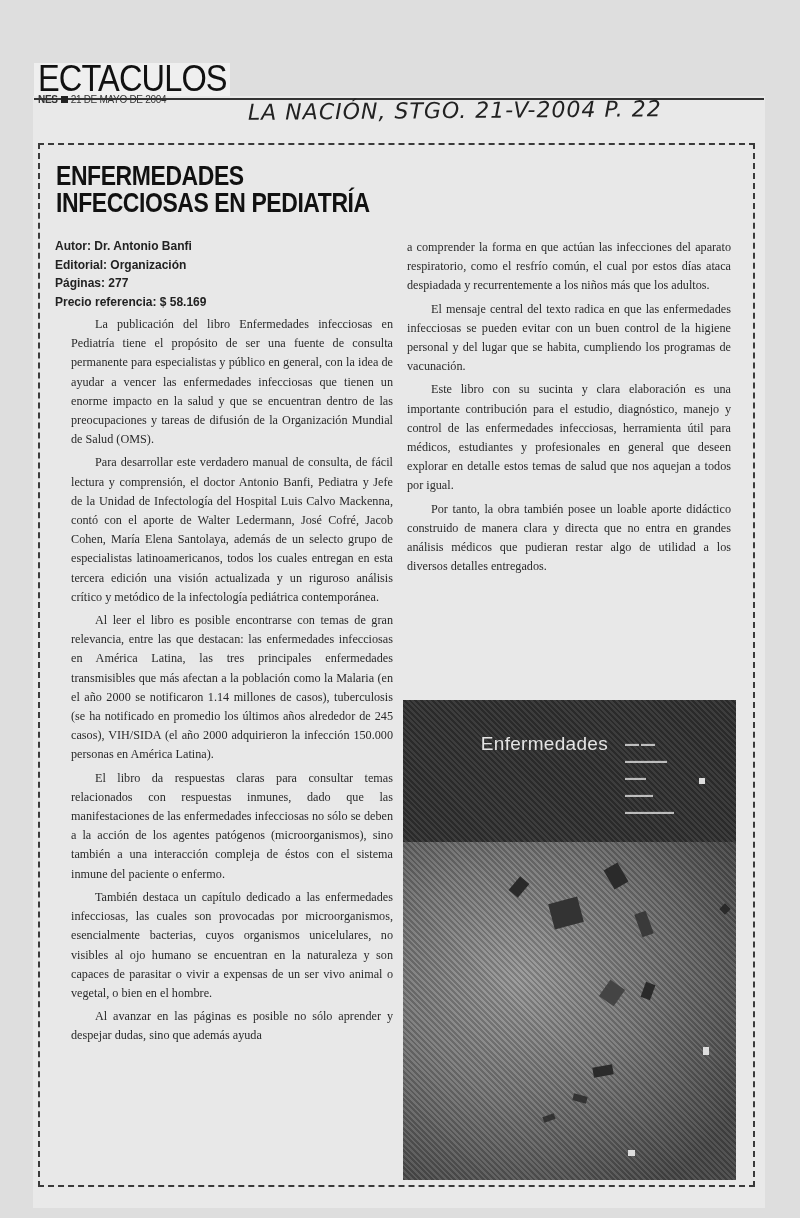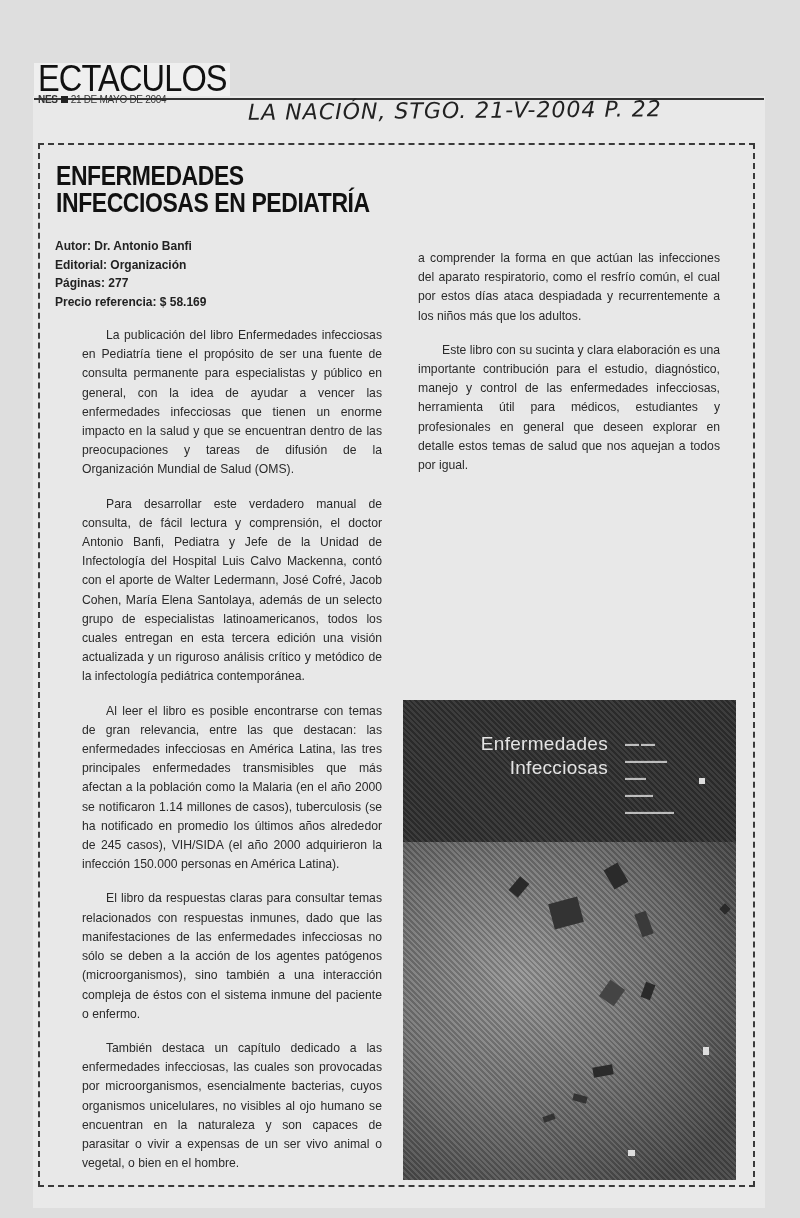--- a/index.html
+++ b/index.html
@@ -51,21 +51,21 @@
     letter-spacing: -0.5px;
   }
   .meta {
     position: absolute; left: 55px; top: 237px; font-weight: bold;
     font-size: 12px; line-height: 18.5px; color: #222;
   }
   .col {
     position: absolute; font-size: 12.2px; line-height: 19.2px; color: #2a2a2a;
     text-align: justify; hyphens: auto;
   }
-  .col p { margin: 15px; text-indent: 24px; }
+  .col p { margin: 4px; text-indent: 24px; font-family: Liberation Serif, serif; }
   .col-left { left: 67px; top: 311px; width: 330px; }
   .col-right { left: 403px; top: 234px; width: 332px; }
   .col-right p.cont { text-indent: 0; }
   .cover {
     position: absolute; left: 403px; top: 700px; width: 333px; height: 480px;
     background: #3a3a3a; overflow: hidden;
   }
   .cover-top {
     position: absolute; left: 0; top: 0; width: 100%; height: 142px;
     background: repeating-linear-gradient(45deg, #2a2a2a 0 2px, #3d3d3d 2px 4px);
@@ -116,33 +116,35 @@
   <div>Páginas: 277</div>
   <div>Precio referencia: $ 58.169</div>
 </div>
 
 <div class="col col-left">
   <p>La publicación del libro Enfermedades infecciosas en Pediatría tiene el propósito de ser una fuente de consulta permanente para especialistas y público en general, con la idea de ayudar a vencer las enfermedades infecciosas que tienen un enorme impacto en la salud y que se encuentran dentro de las preocupaciones y tareas de difusión de la Organización Mundial de Salud (OMS).</p>
   <p>Para desarrollar este verdadero manual de consulta, de fácil lectura y comprensión, el doctor Antonio Banfi, Pediatra y Jefe de la Unidad de Infectología del Hospital Luis Calvo Mackenna, contó con el aporte de Walter Ledermann, José Cofré, Jacob Cohen, María Elena Santolaya, además de un selecto grupo de especialistas latinoamericanos, todos los cuales entregan en esta tercera edición una visión actualizada y un riguroso análisis crítico y metódico de la infectología pediátrica contemporánea.</p>
   <p>Al leer el libro es posible encontrarse con temas de gran relevancia, entre las que destacan: las enfermedades infecciosas en América Latina, las tres principales enfermedades transmisibles que más afectan a la población como la Malaria (en el año 2000 se notificaron 1.14 millones de casos), tuberculosis (se ha notificado en promedio los últimos años alrededor de 245 casos), VIH/SIDA (el año 2000 adquirieron la infección 150.000 personas en América Latina).</p>
   <p>El libro da respuestas claras para consultar temas relacionados con respuestas inmunes, dado que las manifestaciones de las enfermedades infecciosas no sólo se deben a la acción de los agentes patógenos (microorganismos), sino también a una interacción compleja de éstos con el sistema inmune del paciente o enfermo.</p>
   <p>También destaca un capítulo dedicado a las enfermedades infecciosas, las cuales son provocadas por microorganismos, esencialmente bacterias, cuyos organismos unicelulares, no visibles al ojo humano se encuentran en la naturaleza y son capaces de parasitar o vivir a expensas de un ser vivo animal o vegetal, o bien en el hombre.</p>
+  <p>Al avanzar en las páginas es posible no sólo aprender y despejar dudas, sino que además ayuda</p>
 </div>
 
 <div class="col col-right">
   <p class="cont">a comprender la forma en que actúan las infecciones del aparato respiratorio, como el resfrío común, el cual por estos días ataca despiadada y recurrentemente a los niños más que los adultos.</p>
+  <p>El mensaje central del texto radica en que las enfermedades infecciosas se pueden evitar con un buen control de la higiene personal y del lugar que se habita, cumpliendo los programas de vacunación.</p>
   <p>Este libro con su sucinta y clara elaboración es una importante contribución para el estudio, diagnóstico, manejo y control de las enfermedades infecciosas, herramienta útil para médicos, estudiantes y profesionales en general que deseen explorar en detalle estos temas de salud que nos aquejan a todos por igual.</p>
+  <p>Por tanto, la obra también posee un loable aporte didáctico construido de manera clara y directa que no entra en grandes análisis médicos que pudieran restar algo de utilidad a los diversos detalles entregados.</p>
 </div>
 
 <div class="cover">
   <div class="cover-top"></div>
   <div class="cover-bottom"></div>
   <div class="cover-title">
     <div>Enfermedades</div>
-    <div>Infecciosas</div>
   </div>
   <div class="cover-authors">
     <div>▬▬ ▬▬</div>
       <div>▬▬▬▬▬▬</div>
       <div>▬▬▬</div>
       <div>▬▬▬▬</div>
       <div>▬▬▬▬▬▬▬</div>
   </div>
   <div class="cover-dot"></div>
   <div class="flake" style="left:110px;top:178px;width:12px;height:18px;transform:rotate(40deg)"></div>

